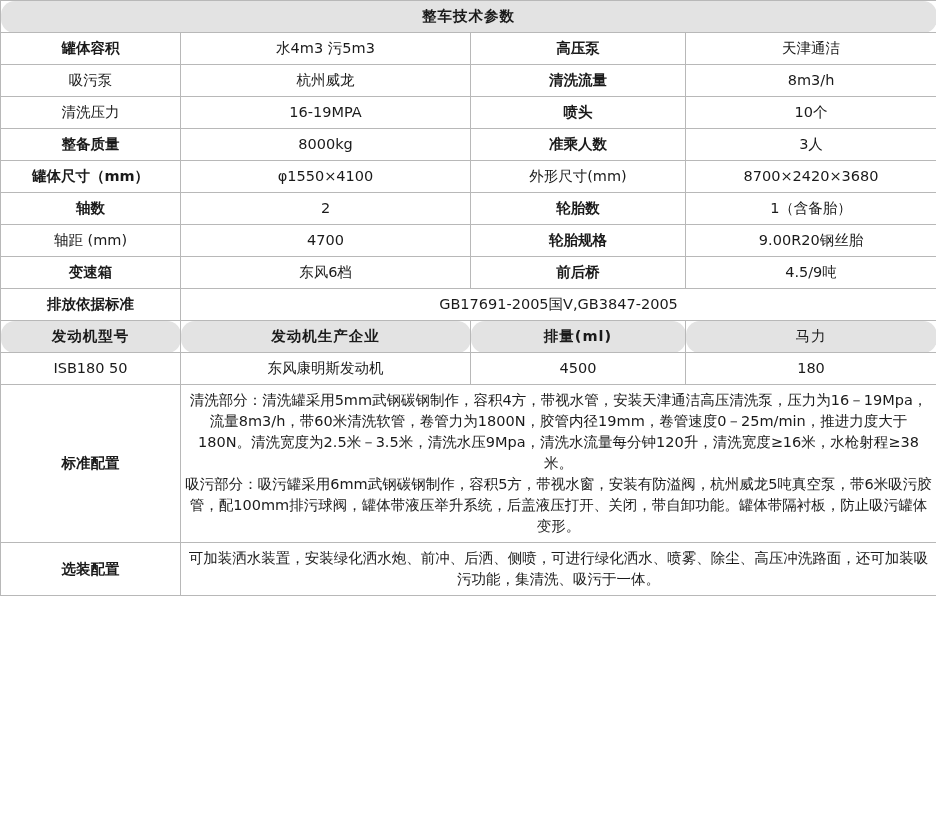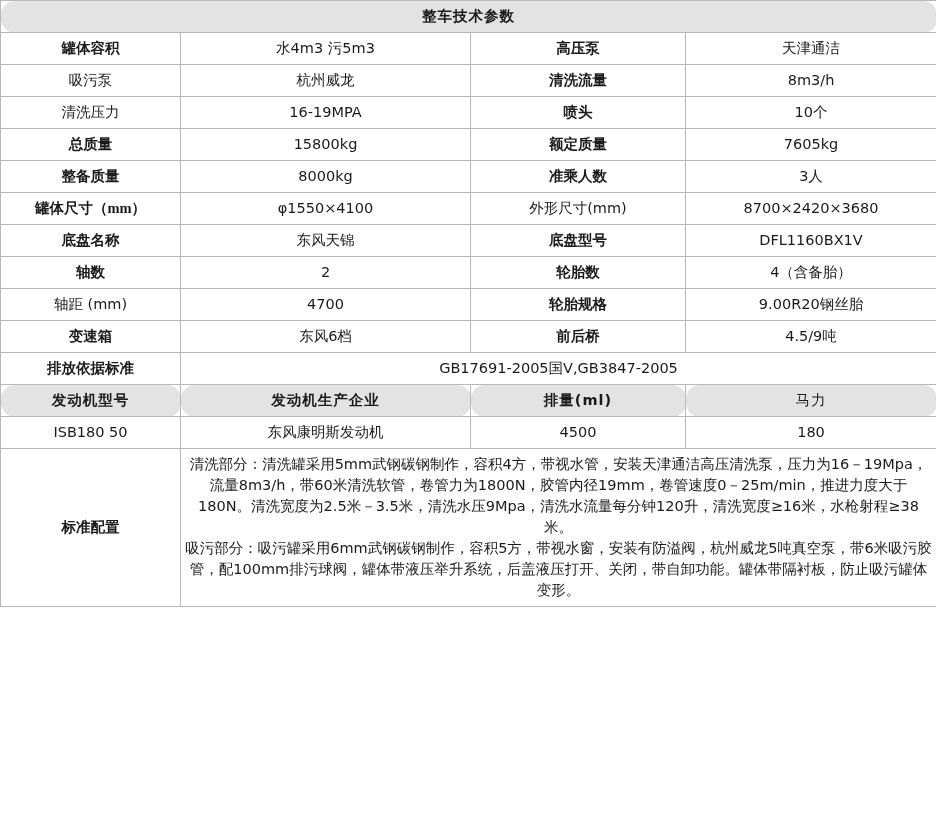--- a/index.html
+++ b/index.html
@@ -40,21 +40,21 @@
   td.bodytext {
     text-align: left;
     padding: 10px 12px 10px 14px;
     line-height: 1.85;
     font-size: 14.5px;
     margin-top: 41px;
   }
   td.bodytext.centered {
     text-align: center;
   }
-  .nowrapcell { white-space: nowrap; font-family: Liberation Serif, serif; }
+  .nowrapcell { white-space: nowrap; }
 </style>
 </head>
 <body>
 
 <table class="spec">
   <colgroup>
     <col style="width:180px">
     <col style="width:290px">
     <col style="width:215px">
     <col style="width:251px">
@@ -76,49 +76,37 @@
       <td class="lbl">清洗流量</td>
       <td class="val">8m3/h</td>
     </tr>
     <tr>
       <td class="val">清洗压力</td>
       <td class="val">16-19MPA</td>
       <td class="lbl">喷头</td>
       <td class="val">10个</td>
     </tr>
     <tr>
-      <td class="lbl">总质量</td>
-      <td class="val">15800kg</td>
-      <td class="lbl">额定质量</td>
-      <td class="val">7605kg</td>
-    </tr>
-    <tr>
       <td class="lbl">整备质量</td>
       <td class="val">8000kg</td>
       <td class="lbl">准乘人数</td>
       <td class="val">3人</td>
     </tr>
     <tr>
       <td class="lbl nowrapcell">罐体尺寸（mm）</td>
       <td class="val">φ1550×4100</td>
       <td class="val">外形尺寸(mm)</td>
       <td class="val">8700×2420×3680</td>
     </tr>
 
     <tr>
-      <td class="lbl">底盘名称</td>
-      <td class="val">东风天锦</td>
-      <td class="lbl">底盘型号</td>
-      <td class="val">DFL1160BX1V</td>
-    </tr>
-    <tr>
       <td class="lbl">轴数</td>
       <td class="val">2</td>
       <td class="lbl">轮胎数</td>
-      <td class="val">4（含备胎）</td>
+      <td class="val">1（含备胎）</td>
     </tr>
     <tr>
       <td class="val">轴距 (mm)</td>
       <td class="val">4700</td>
       <td class="lbl">轮胎规格</td>
       <td class="val">9.00R20钢丝胎</td>
     </tr>
     <tr>
       <td class="lbl">变速箱</td>
       <td class="val">东风6档</td>
@@ -140,14 +128,18 @@
       <td class="val">东风康明斯发动机</td>
       <td class="val">4500</td>
       <td class="val" style="vertical-align:bottom;">180</td>
     </tr>
 
     <tr>
       <td class="lbl">标准配置</td>
       <td class="bodytext" colspan="3" style="white-space:pre-line;">清洗部分：清洗罐采用5mm武钢碳钢制作，容积4方，带视水管，安装天津通洁高压清洗泵，压力为16－19Mpa，流量8m3/h，带60米清洗软管，卷管力为1800N，胶管内径19mm，卷管速度0－25m/min，推进力度大于180N。清洗宽度为2.5米－3.5米，清洗水压9Mpa，清洗水流量每分钟120升，清洗宽度≥16米，水枪射程≥38米。
 吸污部分：吸污罐采用6mm武钢碳钢制作，容积5方，带视水窗，安装有防溢阀，杭州威龙5吨真空泵，带6米吸污胶管，配100mm排污球阀，罐体带液压举升系统，后盖液压打开、关闭，带自卸功能。罐体带隔衬板，防止吸污罐体变形。</td>
     </tr>
+    <tr>
+      <td class="lbl">选装配置</td>
+      <td class="bodytext centered" colspan="3">可加装洒水装置，安装绿化洒水炮、前冲、后洒、侧喷，可进行绿化洒水、喷雾、除尘、高压冲洗路面，还可加装吸污功能，集清洗、吸污于一体。</td>
+    </tr>
   </tbody>
 </table>
 
 </body></html>

